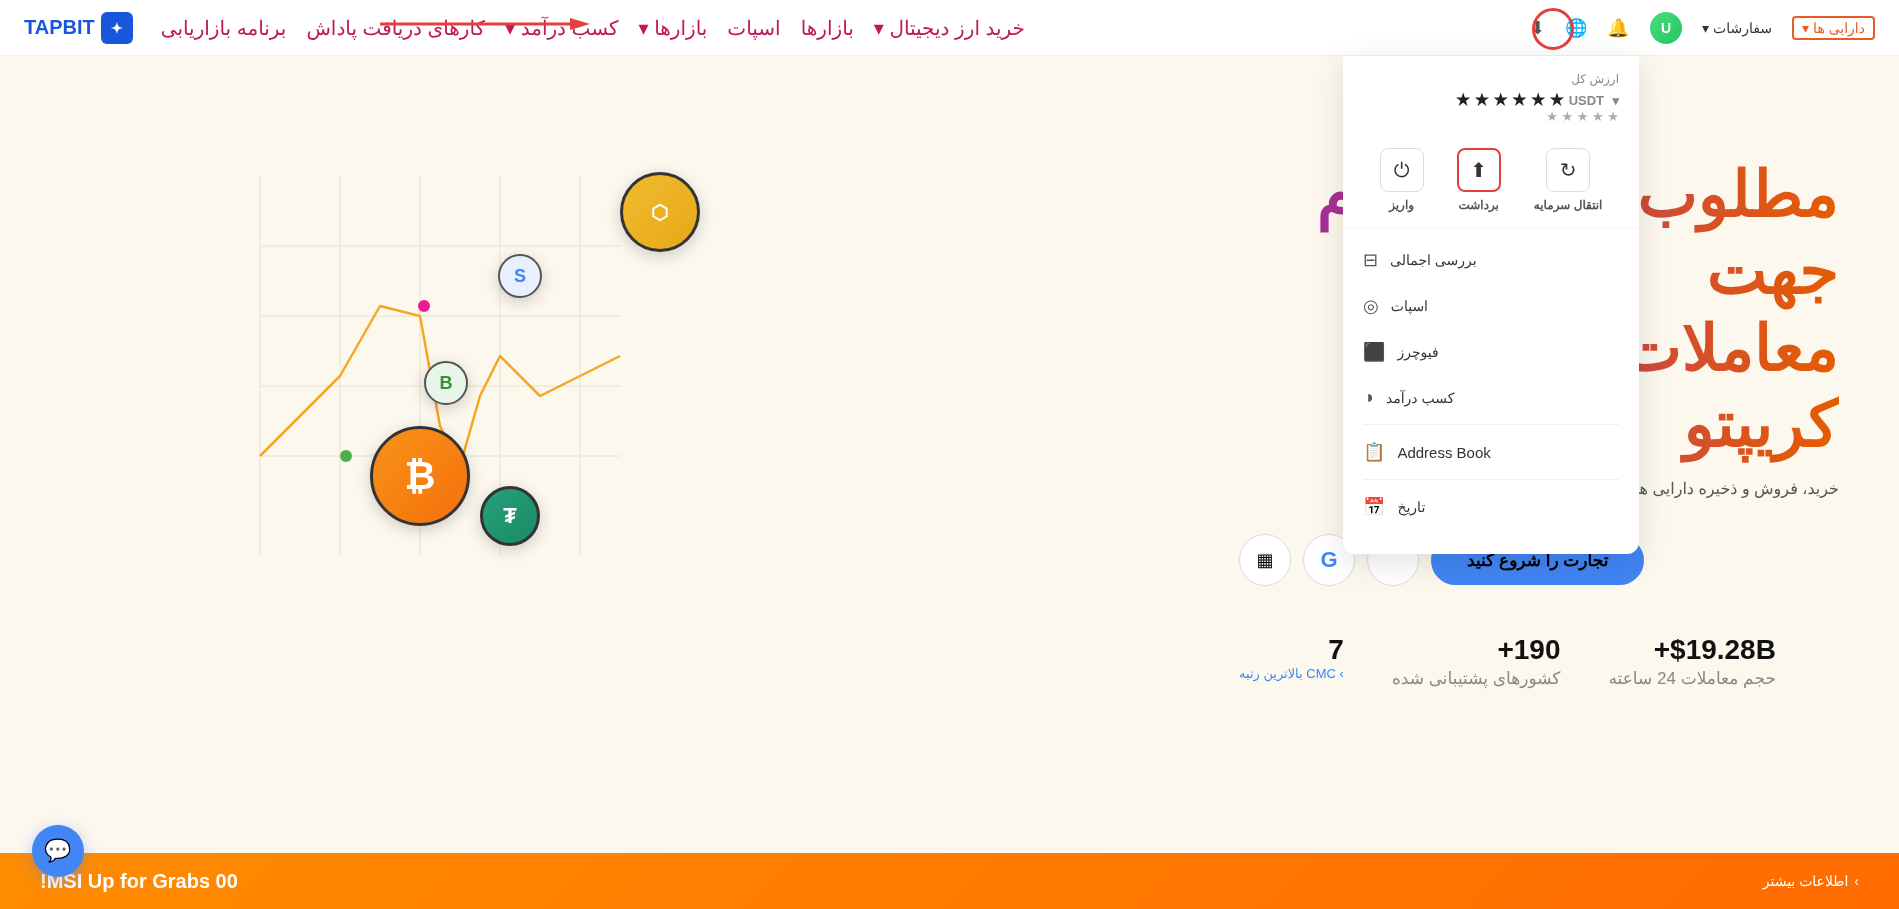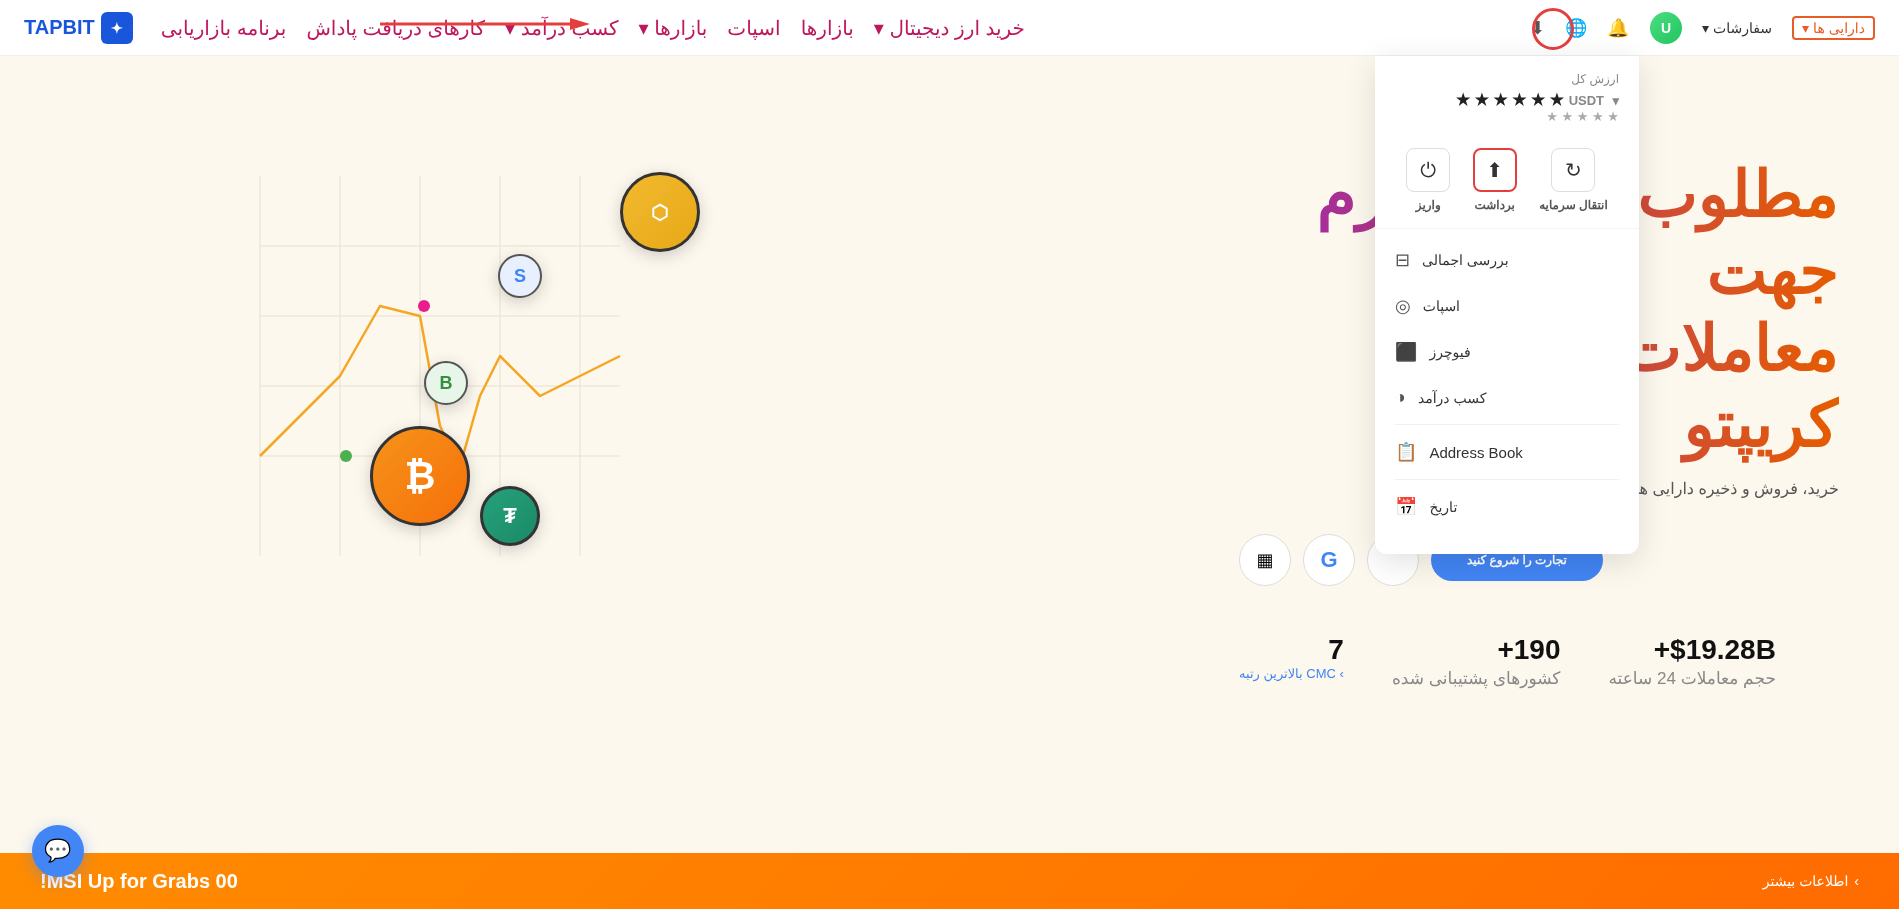--- a/index.html
+++ b/index.html
@@ -100,21 +100,21 @@
       border: 2px solid #e85d26;
       border-radius: 4px;
       padding: 2px 8px;
     }
 
     
     .dropdown-panel {
       position: absolute;
       top: 56px;
       right: 260px;
-      width: 264px;
+      width: 296px;
       background: #ffffff;
       border-radius: 0 0 12px 12px;
       box-shadow: 0 8px 32px rgba(0,0,0,0.12);
       z-index: 999;
       padding-bottom: 16px;
     }
     .dropdown-header {
       padding: 16px 20px 8px;
       text-align: right;
     }
@@ -311,25 +311,25 @@
     }
     .hero-actions {
       display: flex;
       align-items: center;
       justify-content: flex-end;
       gap: 12px;
       margin-bottom: 48px;
     }
     .btn-start {
       background: #4285f4;
-      color: #ffffff;
+      color: #000000;
       border: none;
       border-radius: 28px;
       padding: 14px 36px;
-      font-size: 12px;
+      font-size: 17px;
       font-weight: 600;
       cursor: pointer;
       white-space: nowrap;
       text-align: center;
     }
     .btn-icon-circle {
       width: 52px; height: 52px;
       border-radius: 50%;
       border: 1.5px solid #ddd;
       background: white;

